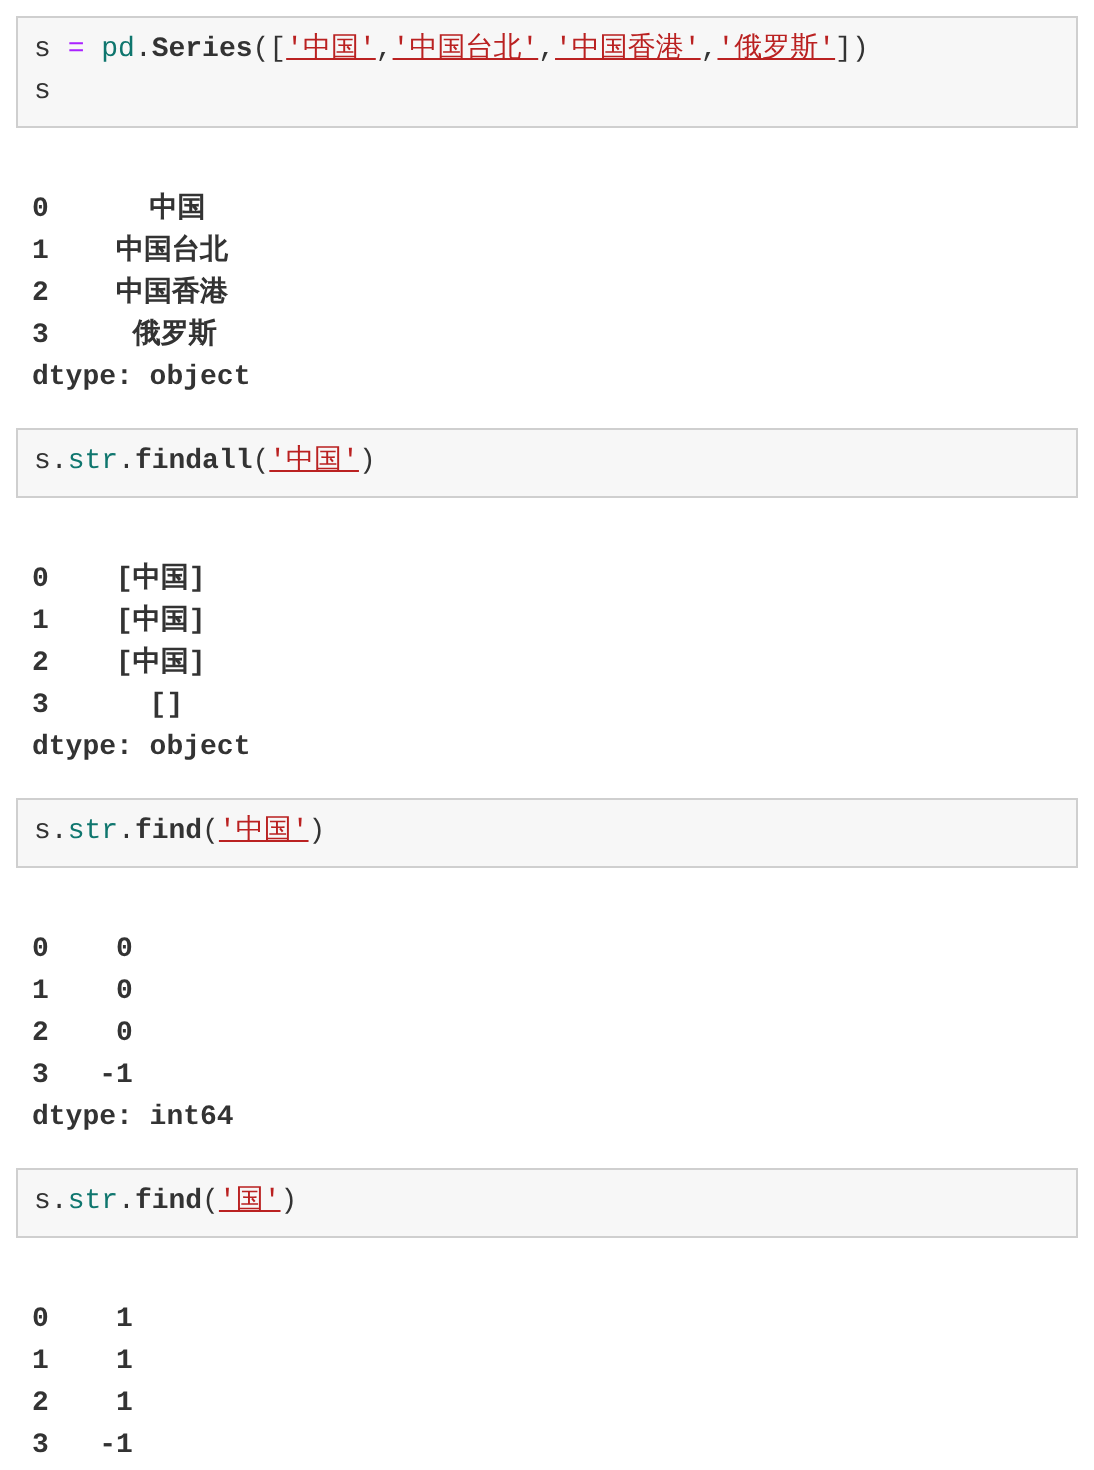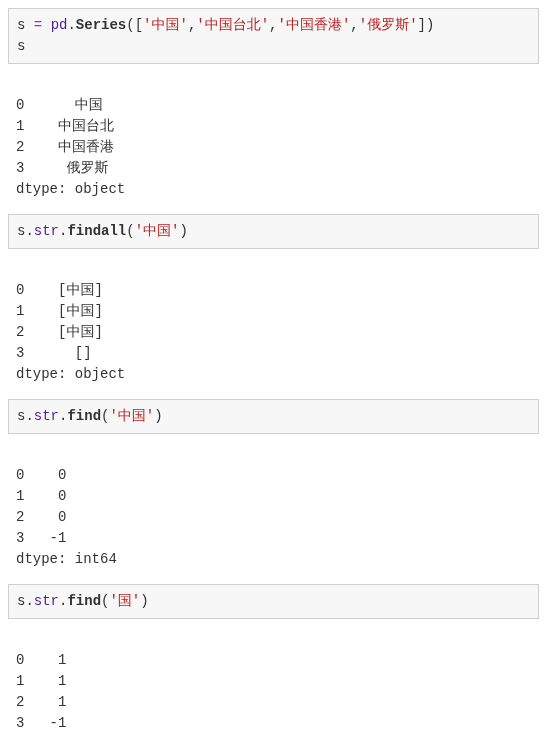--- a/index.html
+++ b/index.html
@@ -20,27 +20,28 @@
       white-space: pre;
       overflow-x: auto;
     }
     .output-cell {
       background: #ffffff;
       padding: 6px 8px;
       margin-bottom: 8px;
       white-space: pre;
       line-height: 1.5;
       color: #333333;
+      font-weight: bold;
     }
     .tok-var { color: #333333; }
     .tok-op { color: #aa22ff; }
-    .tok-ns { color: #4c1d95; }
+    .tok-ns { color: #0f766e; }
     .tok-fn { color: #333333; font-weight: bold; }
     .tok-punc { color: #333333; }
-    .tok-str { color: #ba2121; }
+    .tok-str { color: #ba2121; text-decoration: underline; }
   </style>
 </head>
 <body>
 
 <div class="code-cell"><span><span class="tok-var">s</span><span> </span><span class="tok-op">=</span><span> </span><span class="tok-ns">pd</span><span class="tok-punc">.</span><span class="tok-fn">Series</span><span class="tok-punc">([</span><span class="tok-str">'中国'</span><span class="tok-punc">,</span><span class="tok-str">'中国台北'</span><span class="tok-punc">,</span><span class="tok-str">'中国香港'</span><span class="tok-punc">,</span><span class="tok-str">'俄罗斯'</span><span class="tok-punc">])</span></span>
 <span class="tok-var">s</span></div>
 <div class="output-cell">
 0      中国
 1    中国台北
 2    中国香港

